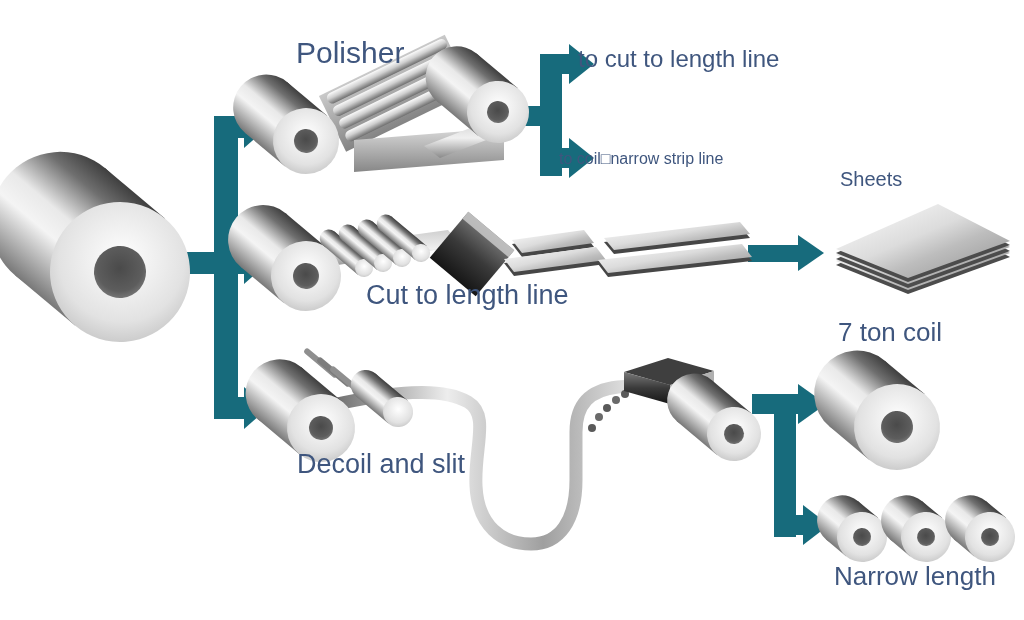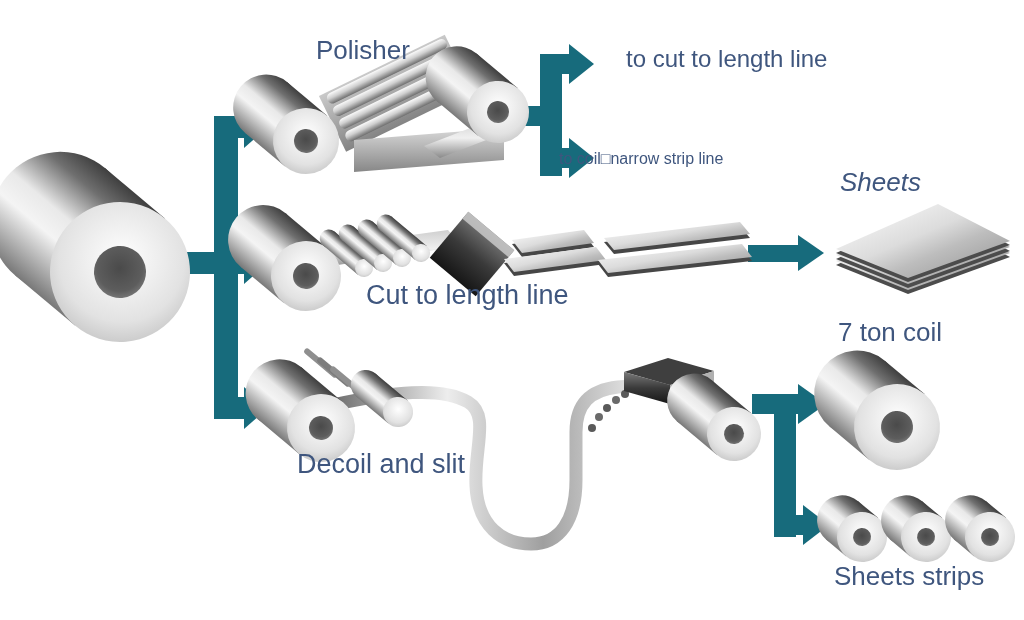--- a/index.html
+++ b/index.html
@@ -266,21 +266,21 @@
     </g>
     <g transform="translate(990,537) rotate(40)">
       <rect x="-26" y="-25" width="26" height="50" fill="url(#gBody)"></rect>
       <circle cx="-26" cy="0" r="25" fill="url(#gBody)"></circle>
       <circle cx="0" cy="0" r="25" fill="url(#gFace)"></circle>
       <circle cx="0" cy="0" r="9" fill="url(#gHole)"></circle>
     </g>
   </g>
 </svg>
 
-  <div class="lbl" style="left:296px;top:36px;font-size:26px;margin-left:20px;">Polisher</div>
-  <div class="lbl" style="left:626px;top:46px;font-size:24px;">to cut to length line</div>
+  <div class="lbl" style="left:296px;top:36px;font-size:30px;">Polisher</div>
+  <div class="lbl" style="left:578px;top:46px;font-size:24px;">to cut to length line</div>
   <div class="lbl" style="left:559px;top:150px;font-size:16px;">to coil□narrow strip line</div>
-  <div class="lbl" style="left:840px;top:168px;font-size:26px;font-style:italic;">Sheets</div>
+  <div class="lbl" style="left:840px;top:168px;font-size:20px;">Sheets</div>
   <div class="lbl" style="left:297px;top:450px;font-size:27px;">Decoil and slit</div>
   <div class="lbl" style="left:366px;top:281px;font-size:27px;">Cut to length line</div>
   <div class="lbl" style="left:838px;top:318px;font-size:26px;">7 ton coil</div>
-  <div class="lbl" style="left:834px;top:562px;font-size:26px;">Sheets strips</div>
+  <div class="lbl" style="left:834px;top:562px;font-size:26px;">Narrow length</div>
 </div>
 
 </body></html>

